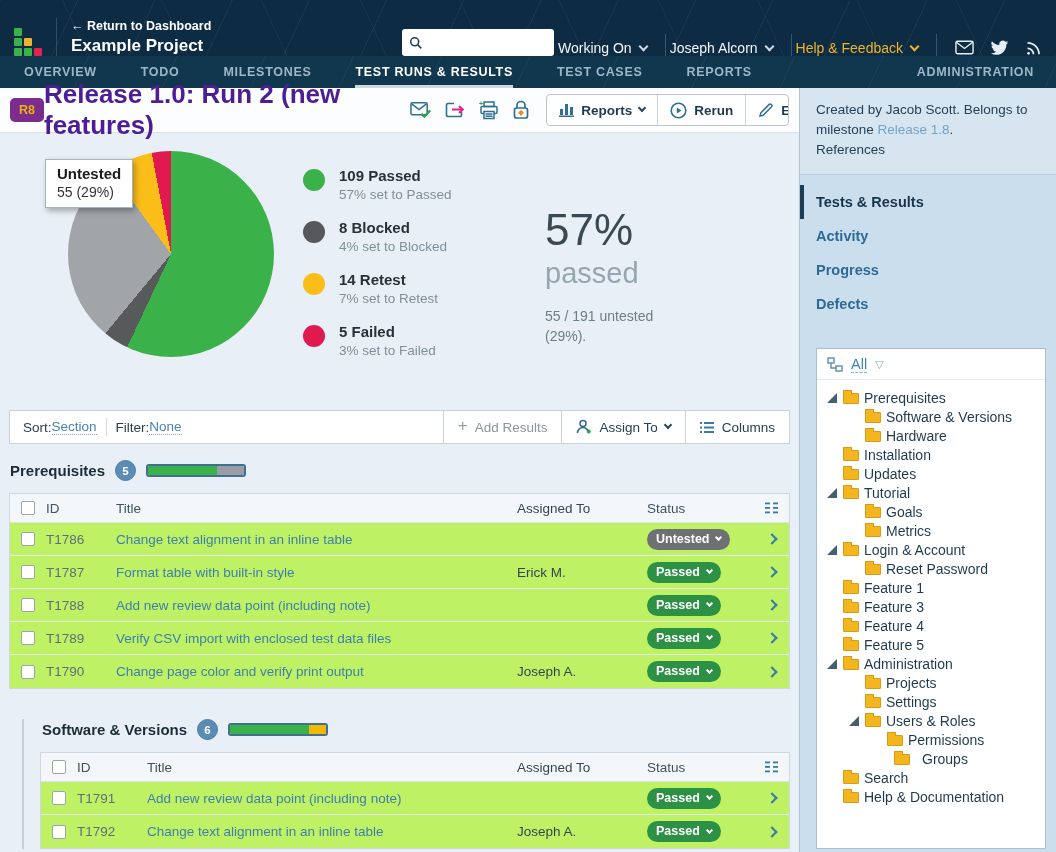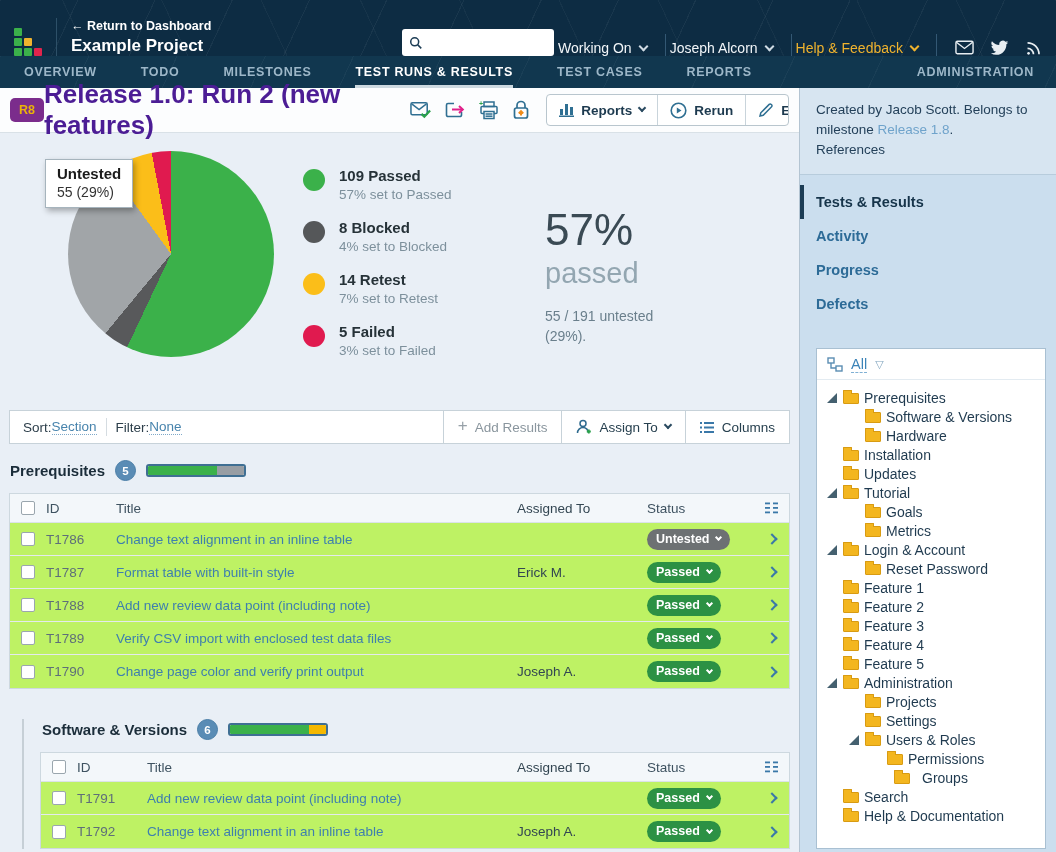--- a/index.html
+++ b/index.html
@@ -642,25 +642,20 @@
           <span class="folder"></span>
           <span>Reset Password</span>
         </div>
 
         <div class="titem" style="padding-left: 4px;">
           <span class="tcaret" style="visibility: hidden;"></span>
           <span class="folder"></span>
           <span>Feature 1</span>
         </div>
 
-        <div class="titem" style="padding-left: 4px;">
-          <span class="tcaret" style="visibility: hidden;"></span>
-          <span class="folder"></span>
-          <span>Feature 2</span>
-        </div>
 
         <div class="titem" style="padding-left: 4px;">
           <span class="tcaret" style="visibility: hidden;"></span>
           <span class="folder"></span>
           <span>Feature 3</span>
         </div>
 
         <div class="titem" style="padding-left: 4px;">
           <span class="tcaret" style="visibility: hidden;"></span>
           <span class="folder"></span>

